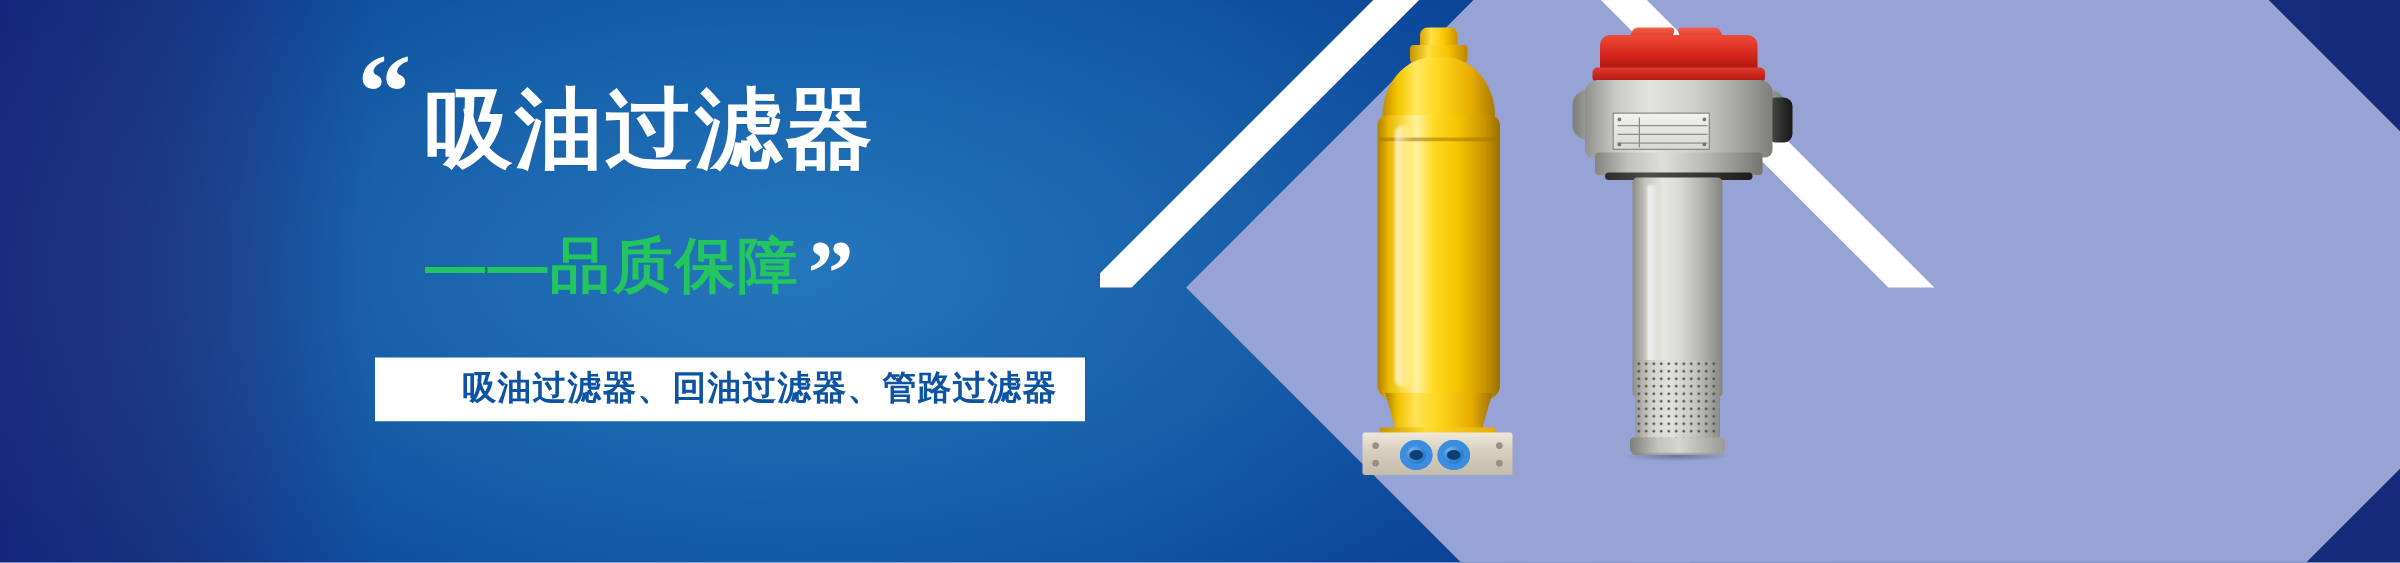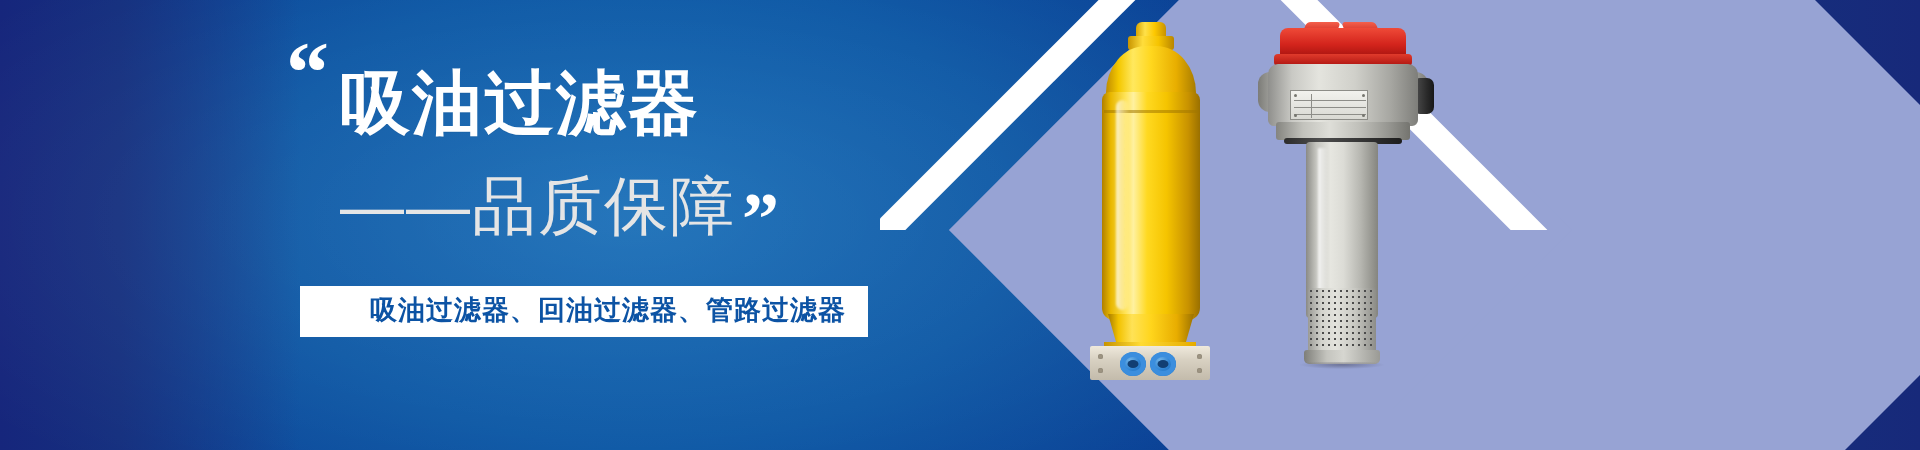--- a/index.html
+++ b/index.html
@@ -75,22 +75,22 @@
     color:#ffffff; letter-spacing:2px;
     white-space:nowrap;
     text-shadow:0 1px 0 rgba(0,0,0,0.05);
   }
 
   .line2-wrap {
     position:absolute; left:54px; top:136px;
     display:flex; align-items:flex-end; white-space:nowrap;
   }
   .line2 {
-    font-size:64px; line-height:1; font-weight:400;
-    color:#e5e5e5; letter-spacing:2px;
+    font-size:48px; line-height:1; font-weight:700;
+    color:#22c55e; letter-spacing:2px;
   }
   .quote-close {
     font-family:"Liberation Serif","DejaVu Serif",serif;
     font-size:74px; line-height:1; font-weight:700;
     color:#ffffff; letter-spacing:-3px;
     margin-left:6px; position:relative; top:18px;
   }
 
   .subtitle-box {
     position:absolute; left:14px; top:258px;

